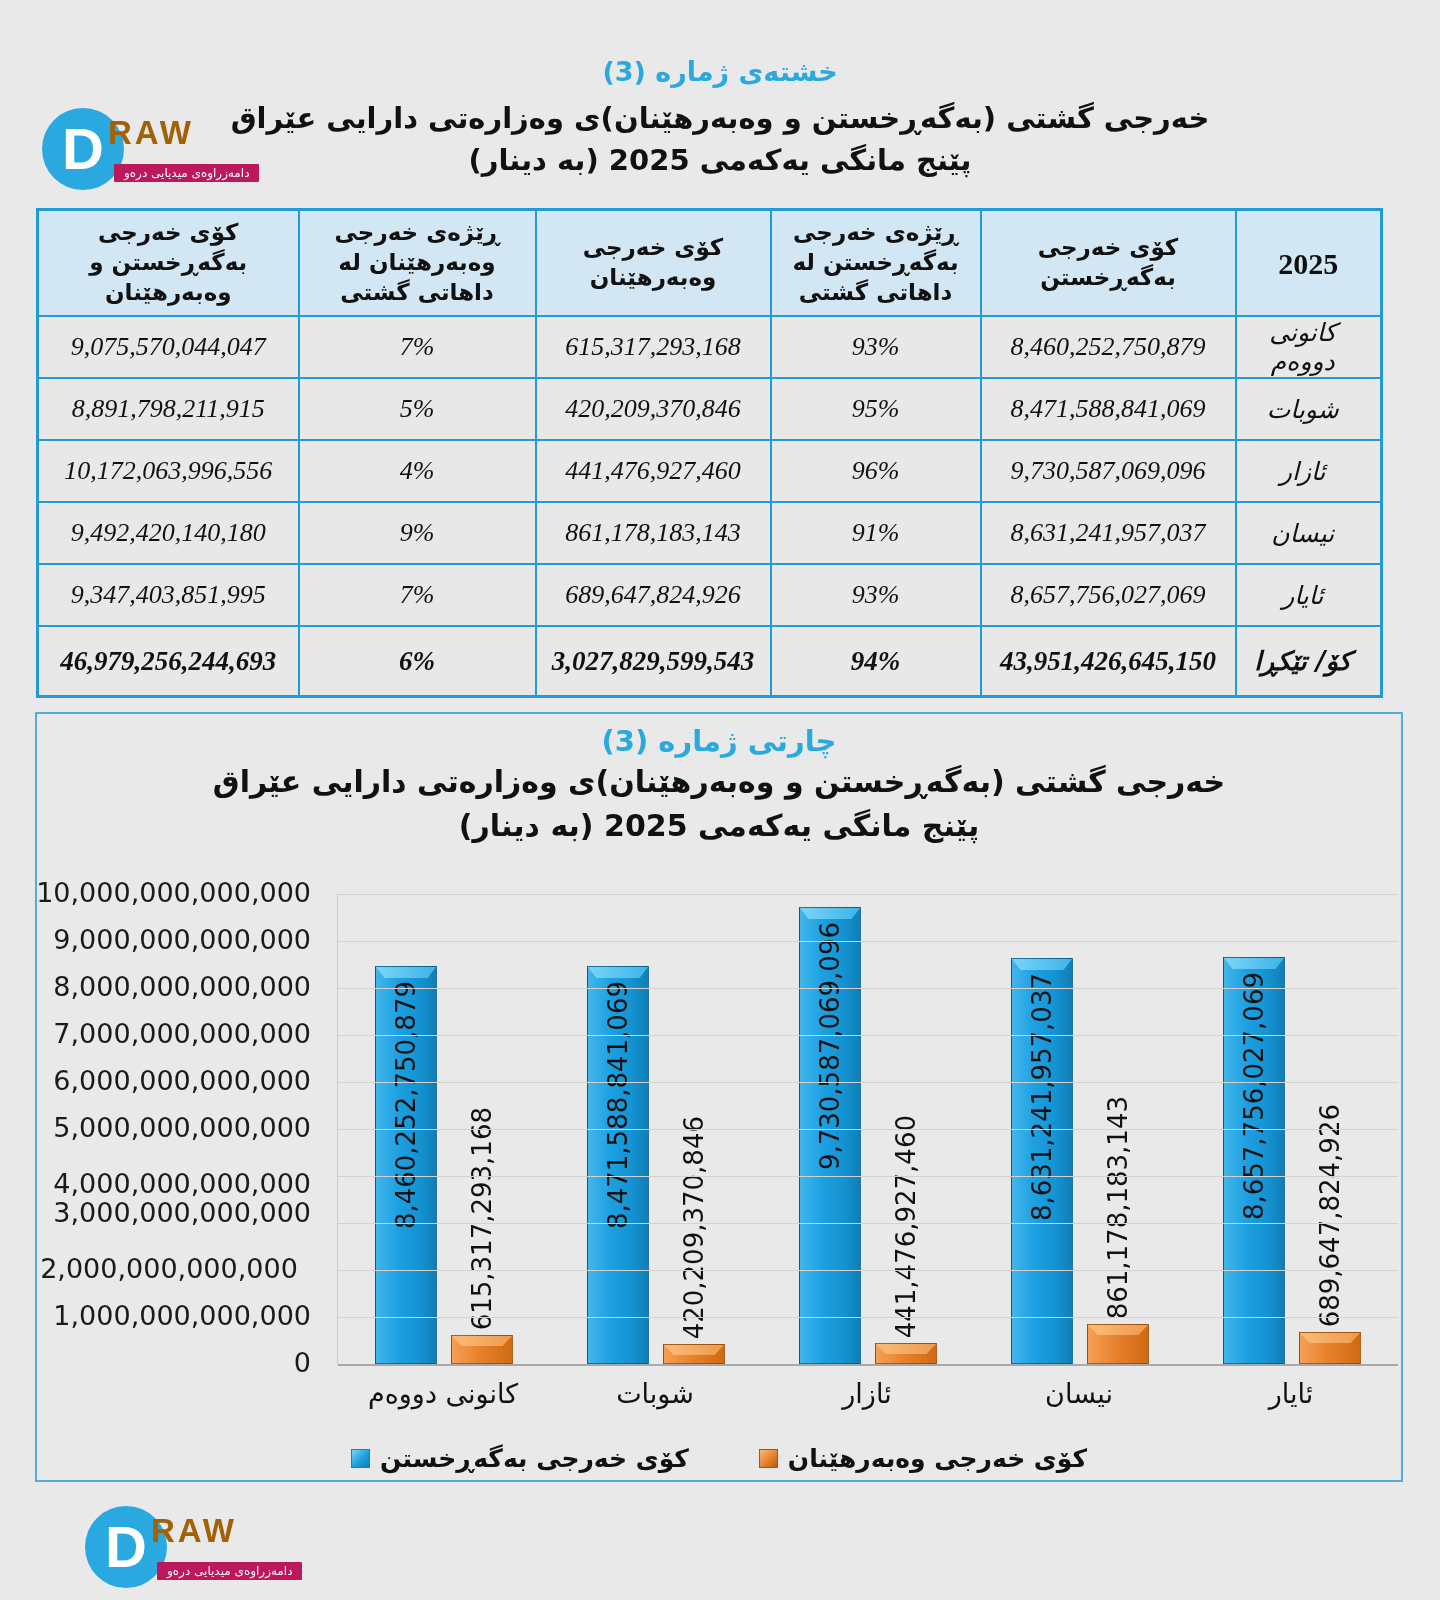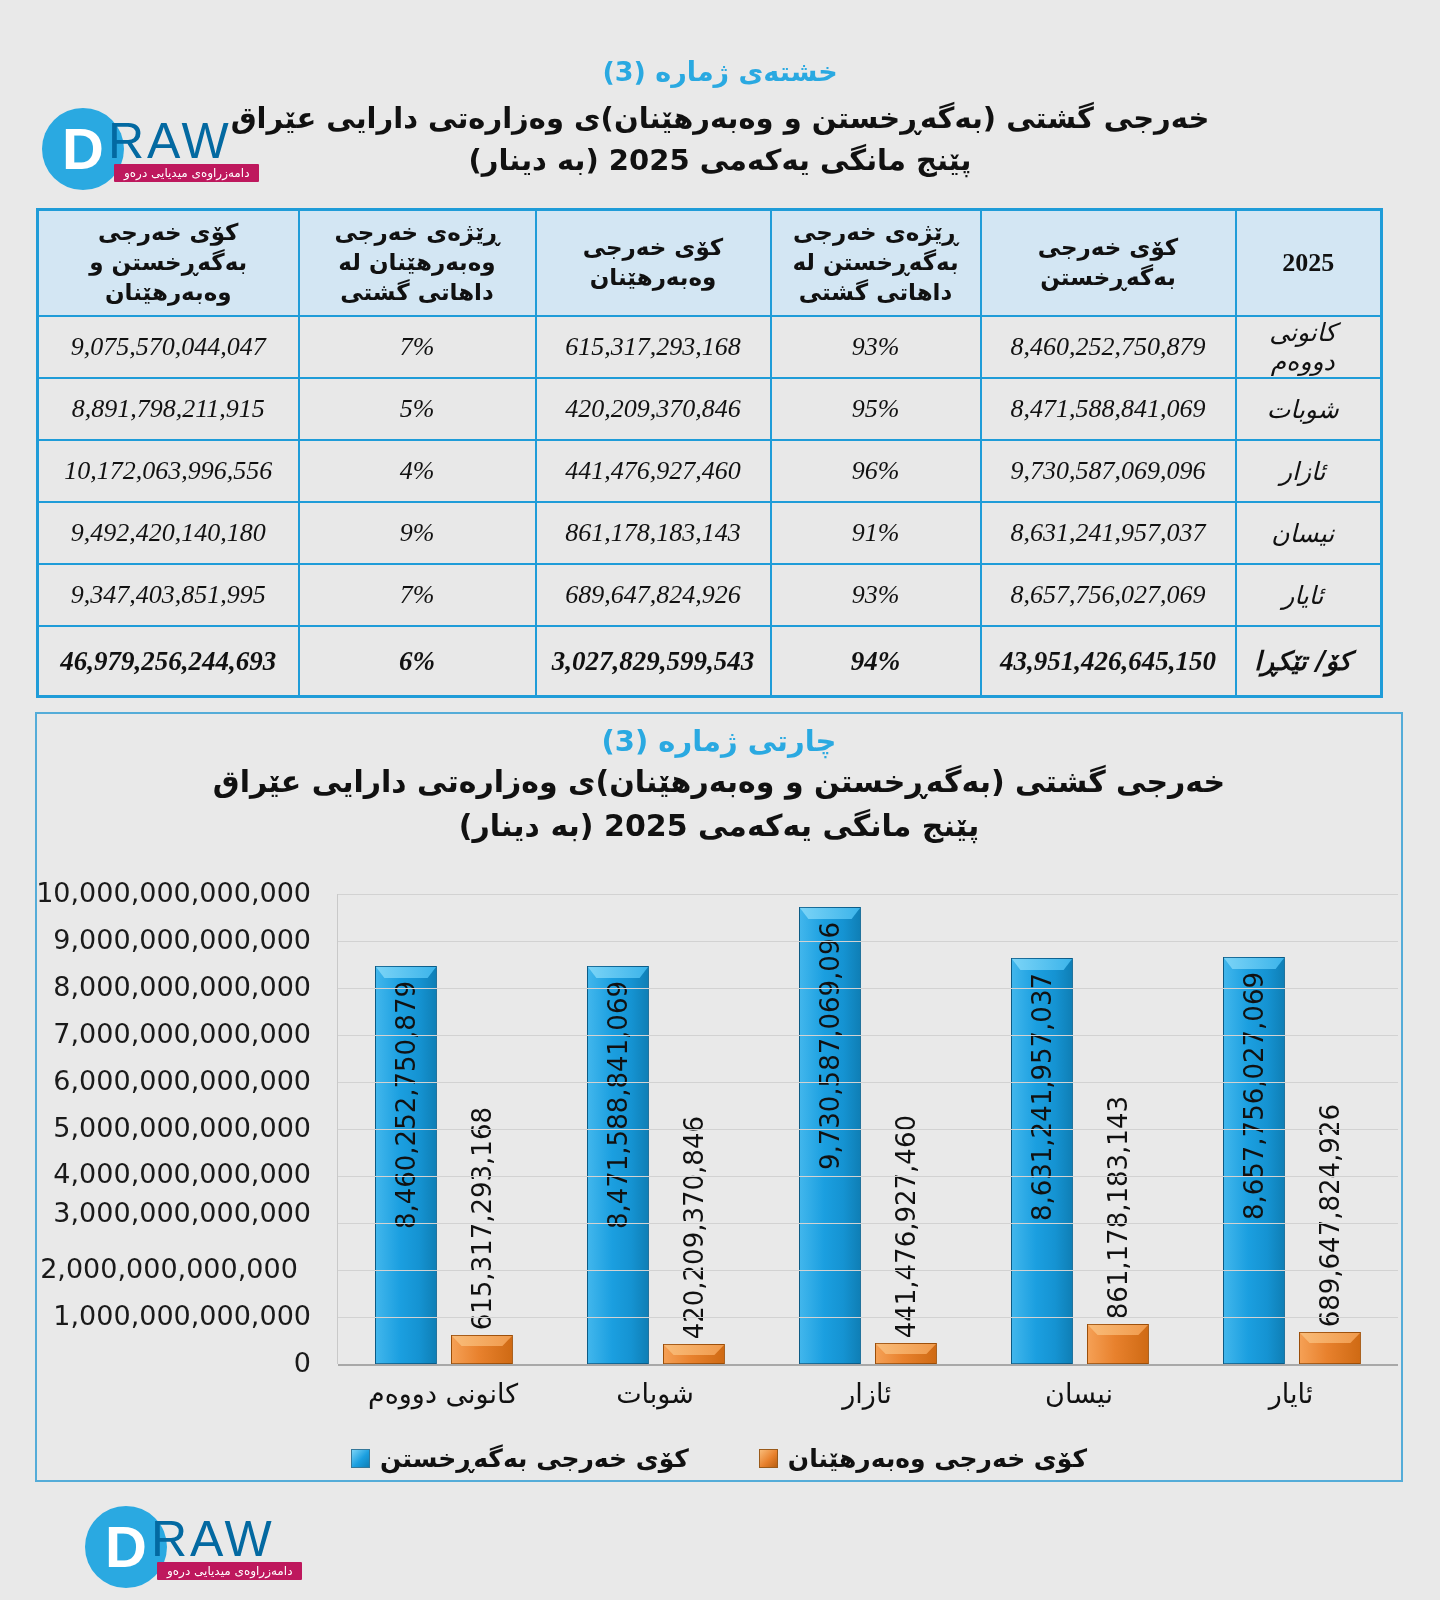--- a/index.html
+++ b/index.html
@@ -9,30 +9,30 @@
   .tophead{position:absolute;top:56px;left:0;width:100%;text-align:center;}
   .tag-blue{color:#2AA9E1;font-size:27px;font-weight:bold;direction:rtl;margin-bottom:10px;}
   .t-black{font-size:29px;font-weight:bold;direction:rtl;line-height:1.45;}
   
   .logo{position:absolute;width:210px;height:95px;}
   .logo-top{left:42px;top:108px;}
   .logo-chart{left:48px;top:792px;}
   .logo .circle{position:absolute;left:0;top:0;width:82px;height:82px;border-radius:50%;
         background:#2AA9E1;display:flex;align-items:center;justify-content:center;}
   .logo .d{color:#fff;font-family:"Liberation Sans",sans-serif;font-weight:bold;font-size:58px;line-height:1;}
-  .logo .raw{position:absolute;left:66px;top:8px;color:#0369a1;font-family:"Liberation Sans",sans-serif;
-        font-weight:normal;font-size:50px;letter-spacing:3px;line-height:1;}
+  .logo .raw{position:absolute;left:66px;top:8px;color:#a16207;font-family:"Liberation Sans",sans-serif;
+        font-weight:bold;font-size:33px;letter-spacing:3px;line-height:1;}
   .logo .ribbon{position:absolute;left:72px;top:56px;background:#be185d;color:#fff;font-size:12px;
         padding:2px 10px;direction:rtl;white-space:nowrap;border-radius:1px;}
   
   table.data-table{position:absolute;left:36px;top:208px;width:1344px;border-collapse:collapse;
         border:3px solid #1F9CD8;direction:rtl;table-layout:fixed;}
   table.data-table th,table.data-table td{border:2px solid #1F9CD8;text-align:center;vertical-align:middle;}
   table.data-table th{background:#D3E6F3;font-size:23px;font-weight:bold;height:100px;line-height:1.3;padding:2px 6px;}
-  table.data-table th.year{font-family:"Liberation Serif",serif;font-size:26px;}
+  table.data-table th.year{font-family:"Liberation Serif",serif;font-size:30px;}
   table.data-table td{background:#E8E8E8;height:58px;font-style:italic;}
   td.num{font-family:"Liberation Serif",serif;font-size:26px;}
   td.month{font-size:25px;text-align:right;padding-right:12px;}
   tr.total-row td{height:66px;font-weight:bold;}
   tr.total-row td.num{font-size:27px;}
   tr.total-row td.month{font-size:26px;}
   
   .chartbox{position:absolute;left:35px;top:712px;width:1368px;height:770px;box-sizing:border-box;
         border:2px solid #54ACD8;background:#E9E9E9;}
   .cb-tag{position:absolute;top:10px;left:0;width:100%;text-align:center;color:#2AA9E1;
@@ -173,21 +173,21 @@
       <span class="ribbon">دامەزراوەی میدیایی درەو</span>
     </div>
 
     <div class="y-labels">
         <div class="yl" style="top: -15px;">10,000,000,000,000</div>
         <div class="yl" style="top: 32px;">9,000,000,000,000</div>
         <div class="yl" style="top: 79px;">8,000,000,000,000</div>
         <div class="yl" style="top: 126px;">7,000,000,000,000</div>
         <div class="yl" style="top: 173px;">6,000,000,000,000</div>
         <div class="yl" style="top: 220px;">5,000,000,000,000</div>
-        <div class="yl" style="top: 266px;">4,000,000,000,000</div>
+        <div class="yl" style="top: 276px;">4,000,000,000,000</div>
         <div class="yl" style="top: 305px;">3,000,000,000,000</div>
         <div class="yl" style="top: 361px; text-align: center;">2,000,000,000,000</div>
         <div class="yl" style="top: 408px;">1,000,000,000,000</div>
         <div class="yl" style="top: 455px;">0</div>
       </div>
     <div class="plot">
       <div class="groups">
           <div class="group">
             <div class="bar blue" style="height: 398px;">
               <span class="vlabel inside">8,460,252,750,879</span>

